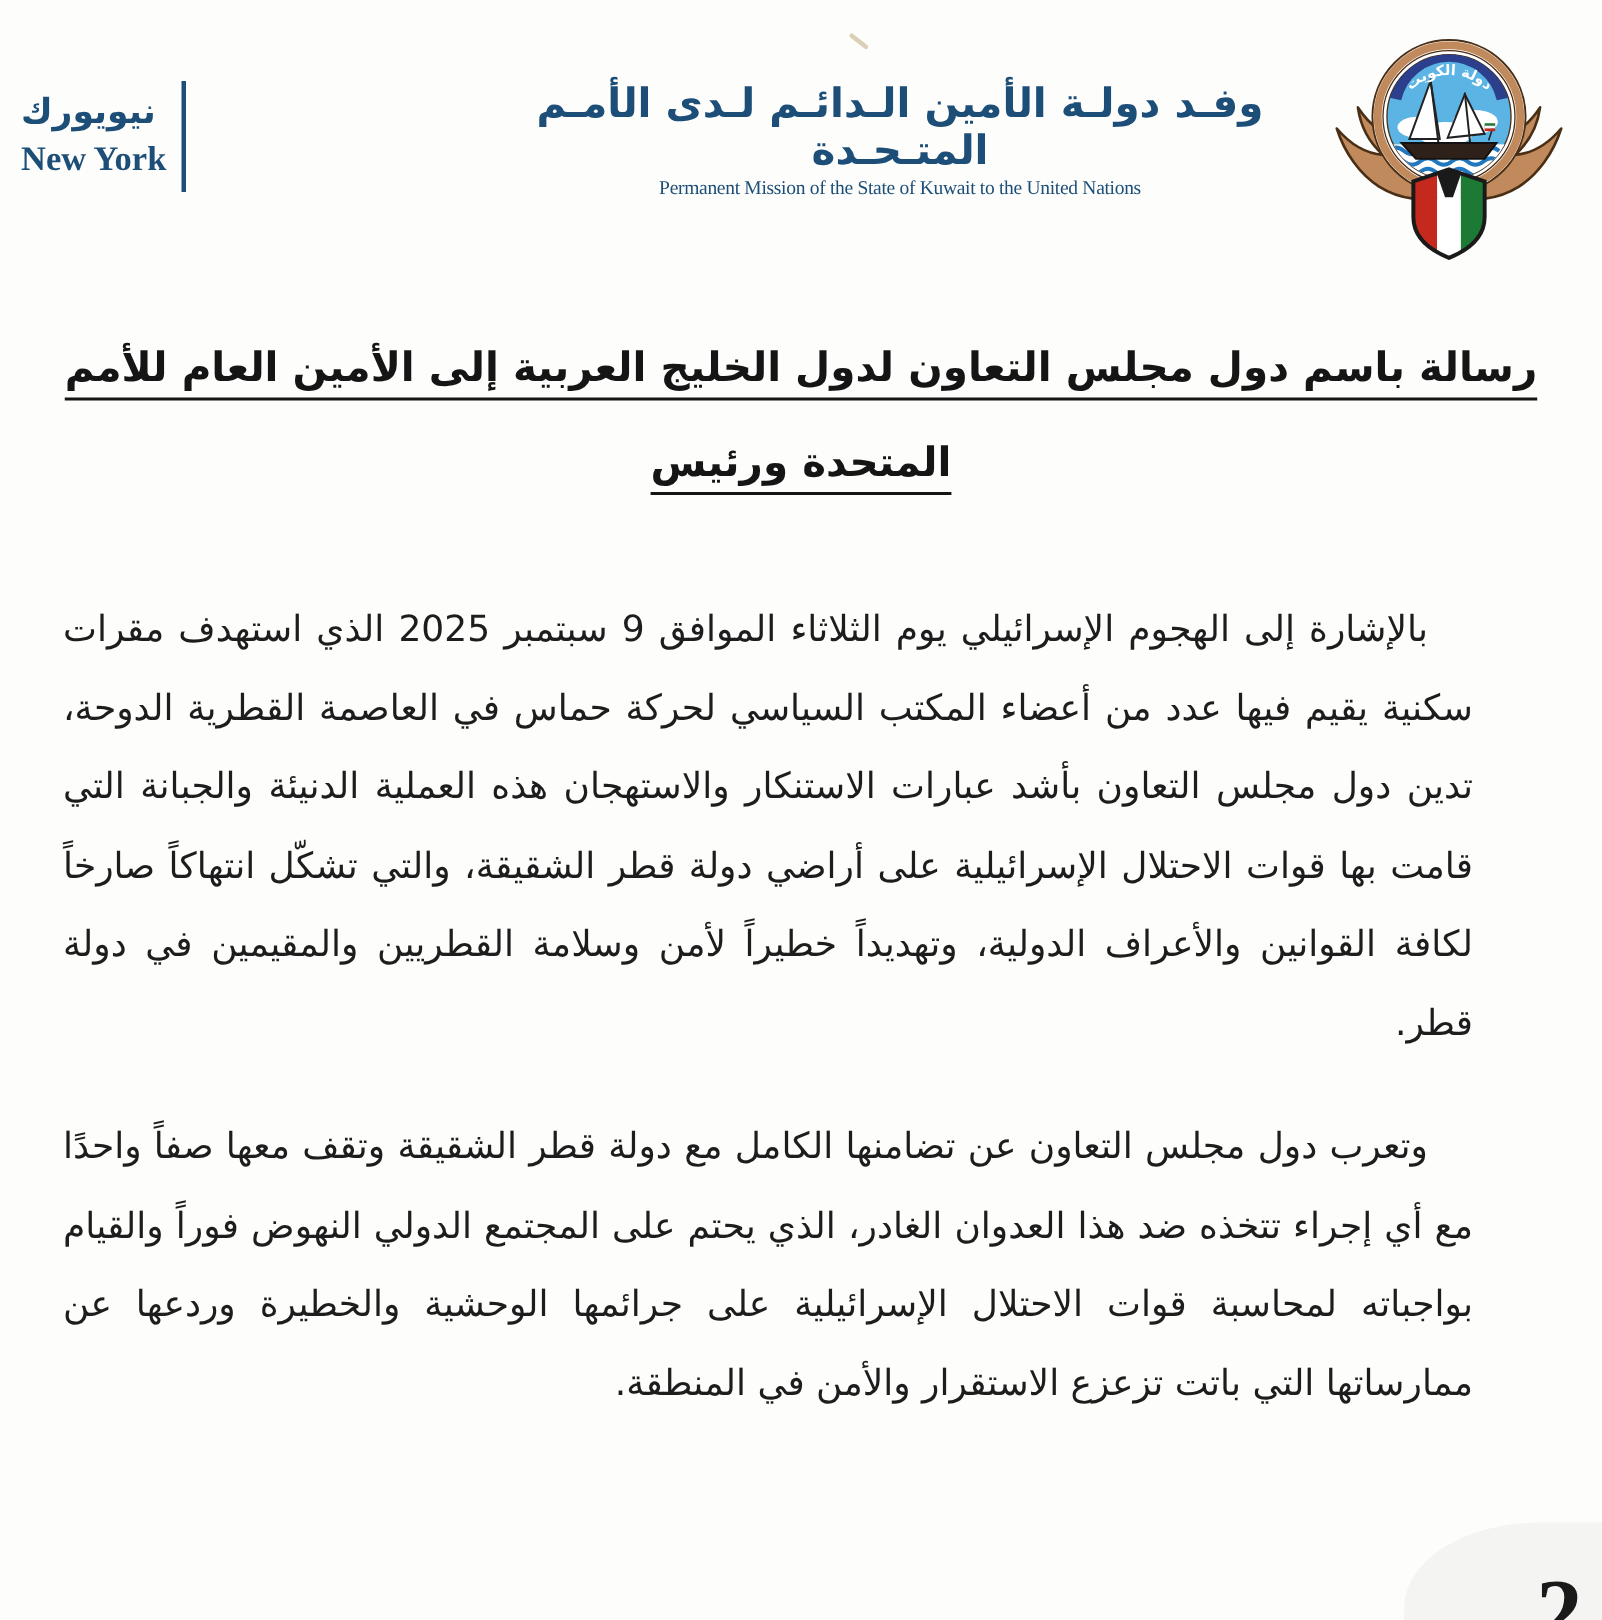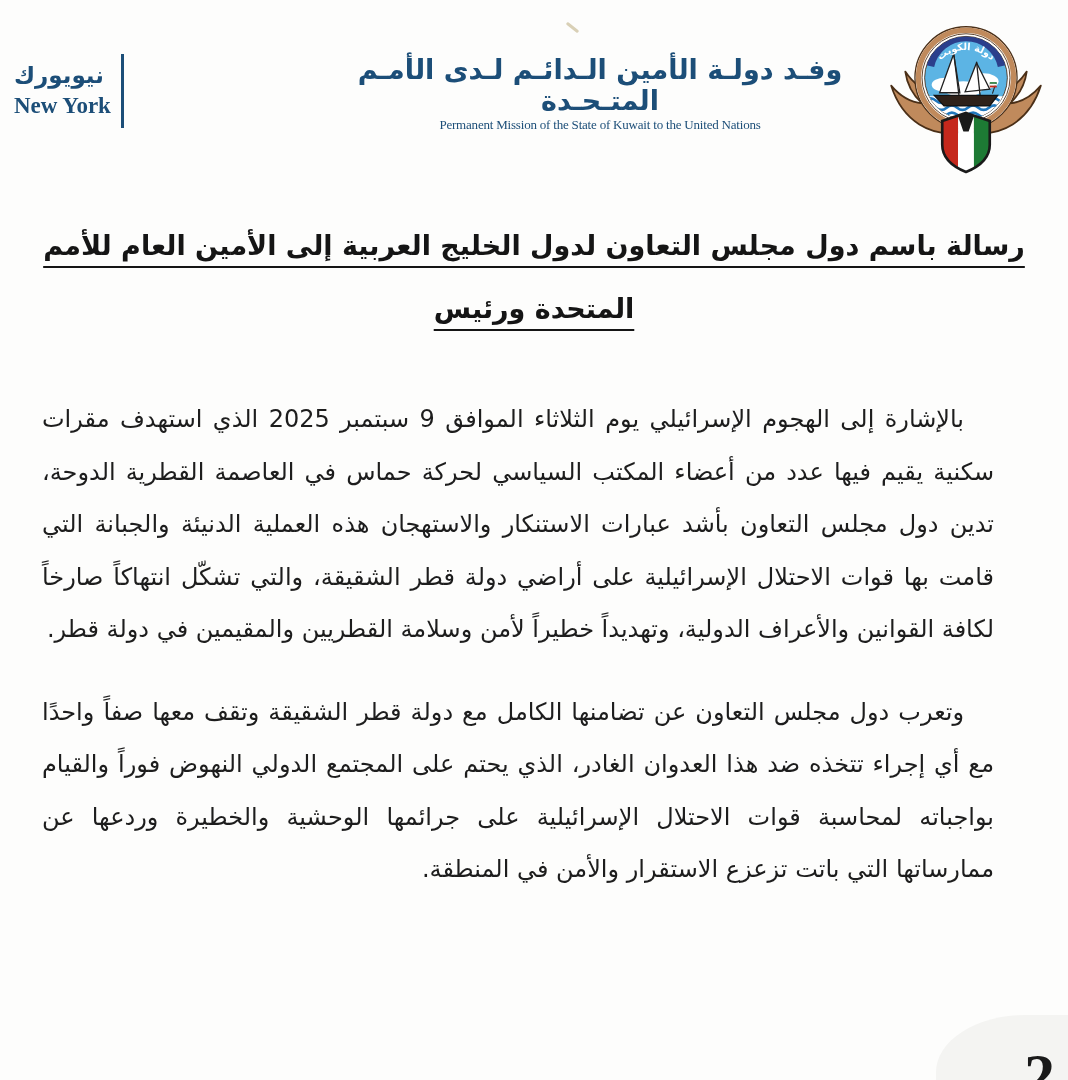--- a/index.html
+++ b/index.html
@@ -37,21 +37,21 @@
     font-size:27px;font-weight:bold;color:#151515;line-height:63px;
   }
   .title-block .u{
     text-decoration:underline;text-decoration-thickness:2px;text-underline-offset:11px;
   }
   
   .body-text{
     position:absolute;top:393px;left:42px;right:74px;direction:rtl;
     font-size:24px;line-height:52.5px;text-align:justify;color:#1d1d1d;
   }
-  .body-text p{margin:0 0 30px 0;text-indent:30px;}
+  .body-text p{margin:0 12px 30px 0;text-indent:30px;}
   
   .corner-curl{
     position:absolute;right:-18px;bottom:-30px;width:150px;height:95px;
     background:#f4f4f2;border-radius:60% 0 0 0;
   }
   .page-num-clip{
     position:absolute;right:2px;bottom:0;width:46px;height:34px;overflow:hidden;
   }
   .page-num-clip span{
     position:absolute;left:4px;top:-6px;font-size:62px;font-weight:bold;

